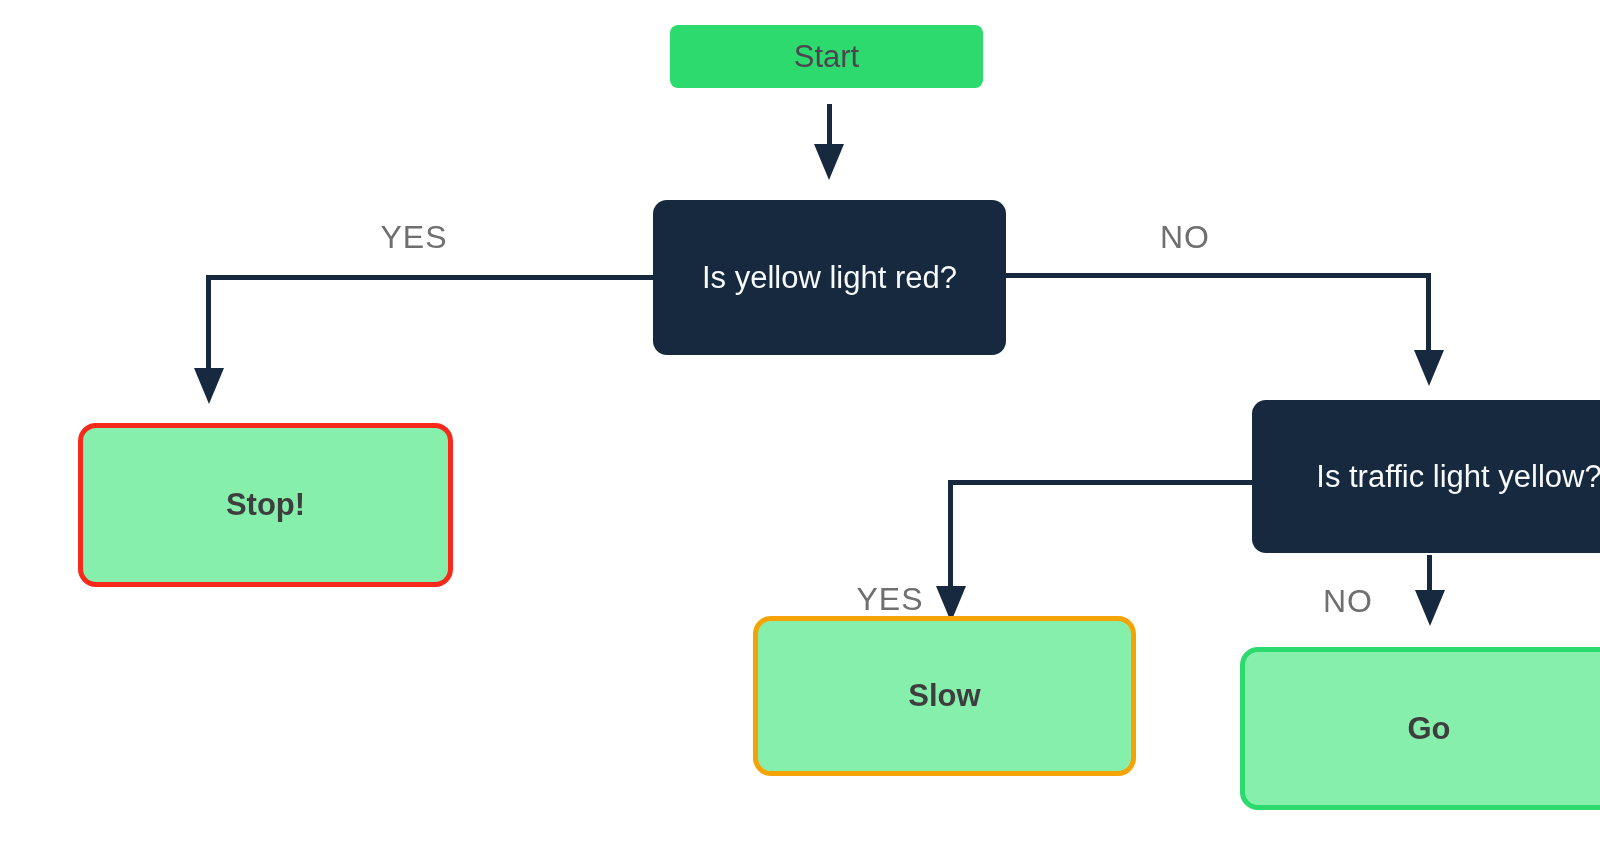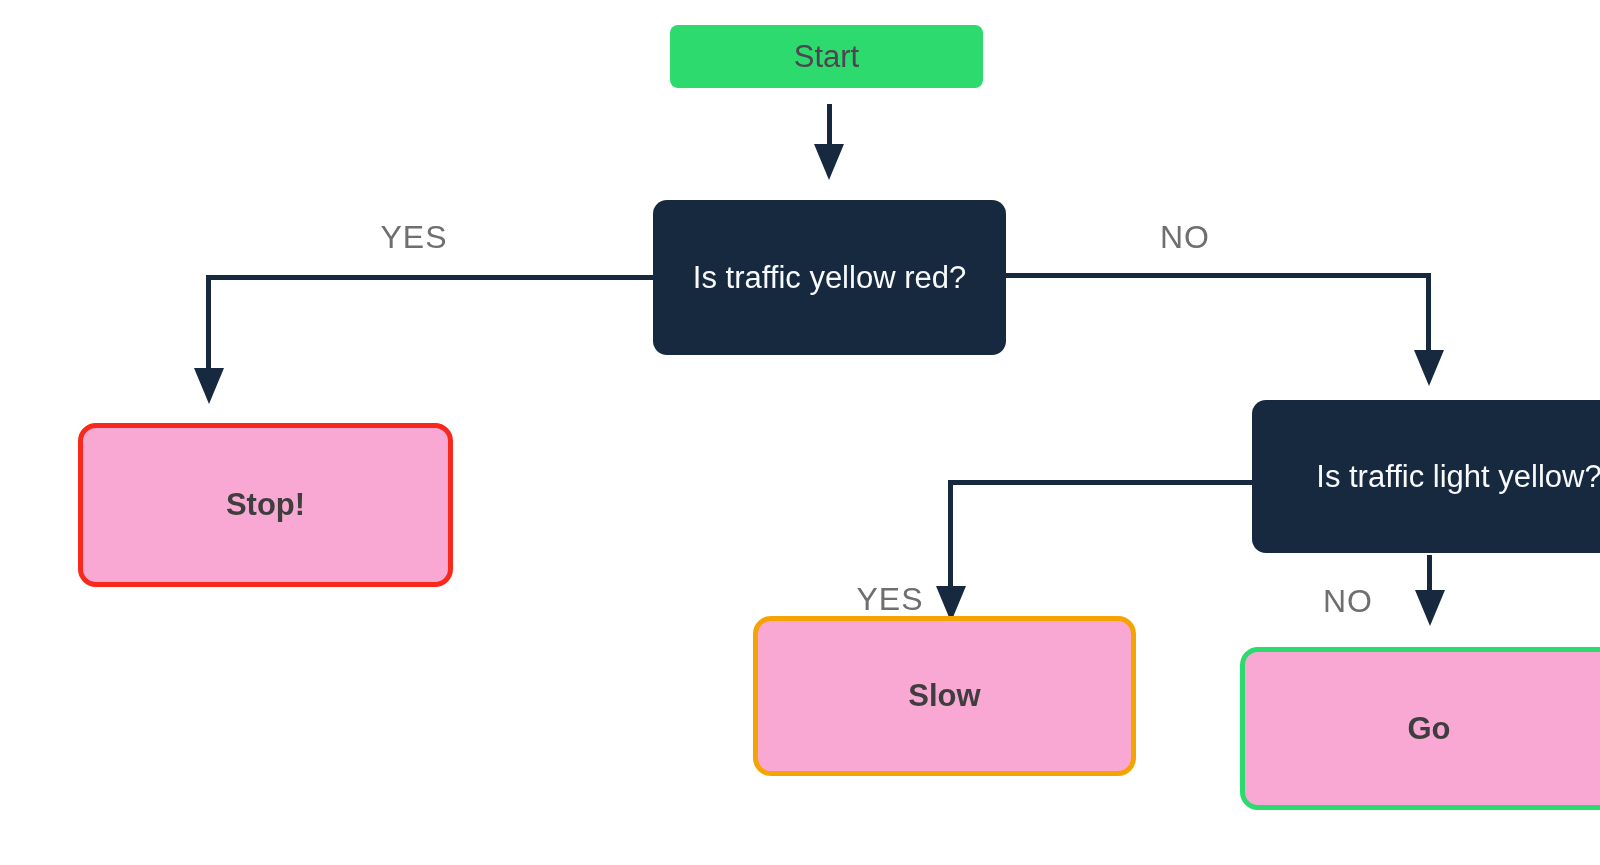--- a/index.html
+++ b/index.html
@@ -42,21 +42,21 @@
   }
   .node-red-q {
     left: 605px; top: 200px;
     width: 353px; height: 155px;
   }
   .node-yellow-q {
     left: 1204px; top: 400px;
     width: 414px; height: 153px;
   }
   .node-outcome {
-    background: #f9a8d4;
+    background: #86efac;
     border-radius: 18px;
     font-weight: bold;
     color: #3e3e3e;
     font-size: 31px;
   }
   .node-stop {
     left: 30px; top: 423px;
     width: 375px; height: 164px;
     border: 5px solid #f8291a;
   }
@@ -96,21 +96,21 @@
 <div class="canvas">
 
   <div class="node node-start">
     <span>Start</span>
   </div>
 
   <div class="line" style="left:779px; top:104px; width:5px; height:42px;"></div>
   <div class="arrow-down" style="left:766px; top:144px;"></div>
 
   <div class="node node-decision node-red-q">
-    <span>Is traffic yellow red?</span>
+    <span>Is yellow light red?</span>
   </div>
 
   <div class="edge-label" style="left:321px; top:219px;">YES</div>
   <div class="line" style="left:158px; top:275px; width:447px; height:5px;"></div>
   <div class="line" style="left:158px; top:275px; width:5px; height:95px;"></div>
   <div class="arrow-down" style="left:146px; top:368px;"></div>
 
   <div class="node node-outcome node-stop">
     <span>Stop!</span>
   </div>

